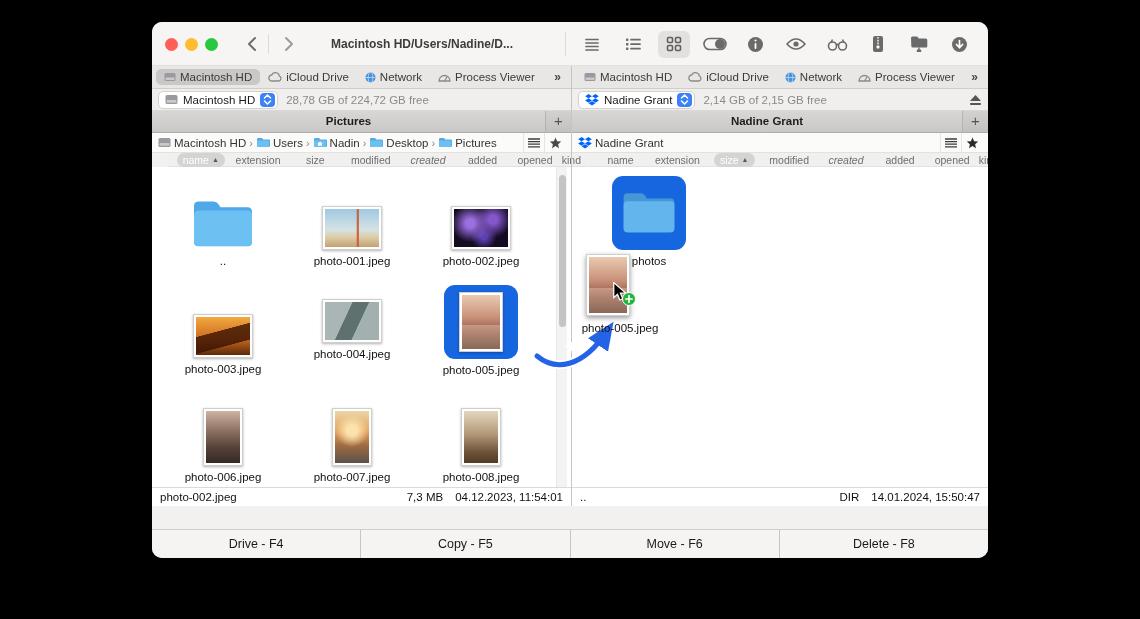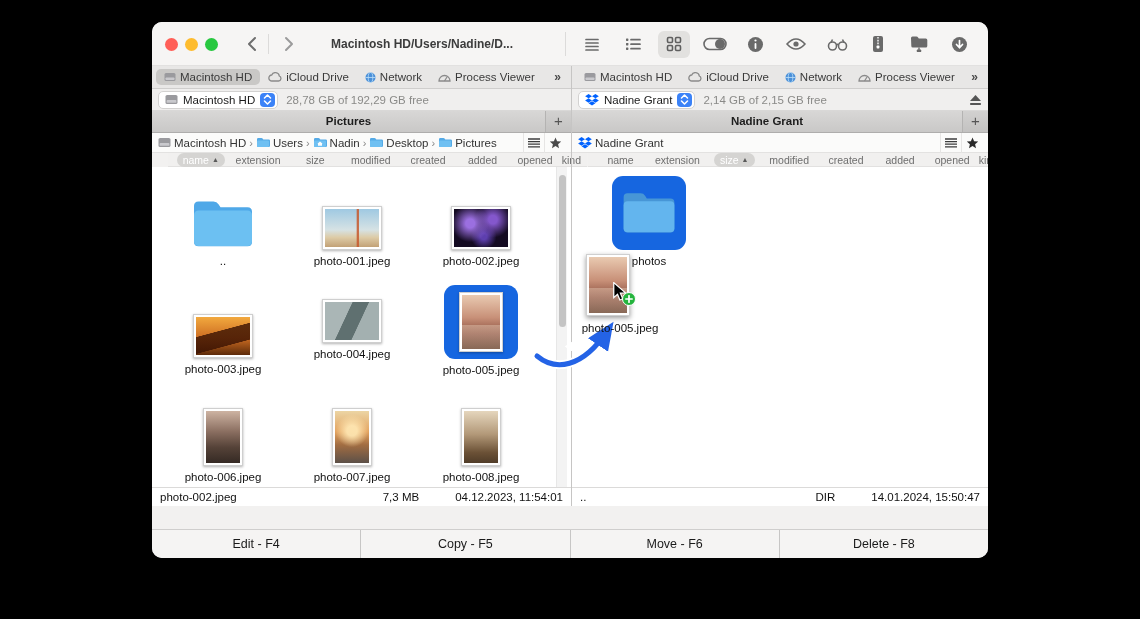--- a/index.html
+++ b/index.html
@@ -45,21 +45,21 @@
   .row-crumb { position:absolute; top:111px; height:20px; background:#fbfbfa; border-bottom:1px solid #e3e2e1; display:flex; align-items:center; padding:0 6px; }
   .row-crumb.l { left:0; width:419px; } .row-crumb.r { left:420px; width:416px; }
   .crumb { display:flex; align-items:center; gap:3px; font-size:11.5px; color:#333; white-space:nowrap; }
   .crumb-sep { color:#888; font-size:11px; margin:0 3px; }
   .crumb-tools { margin-left:auto; display:flex; height:20px; }
   .ct { width:21px; display:flex; align-items:center; justify-content:center; border-left:1px solid #e6e5e4; color:#3c3c3c; }
 
   .row-cols { position:absolute; top:131px; height:14px; background:#f1f0ef; border-bottom:1px solid #e2e1e0; display:flex; align-items:center; padding:0 6px; font-size:10.5px; color:#6e6e6e;margin-left:16px; }
   .row-cols.l { left:0; width:419px; } .row-cols.r { left:420px; width:416px; }
   .col { text-align:center; }
-  .c-name{width:56px;} .c-ext{width:64px;} .c-size{width:56px;} .c-mod{width:60px;} .c-cre{width:60px;} .c-add{width:54px;} .c-ope{width:56px;} .c-kind{flex:1; text-align:center;}
+  .c-name{width:56px;} .c-ext{width:64px;} .c-size{width:56px;} .c-mod{width:60px;} .c-cre{width:60px;font-style:italic;} .c-add{width:54px;} .c-ope{width:56px;} .c-kind{flex:1; text-align:center;}
   .pill { background:#d5d4d2; color:#fff; border-radius:7px; padding:1px 6px; display:inline-flex; align-items:center; gap:3px; font-size:10.5px; }
   .pill .arr { color:#5a5a5a; font-size:7px; }
 
   .filearea { position:absolute; top:145px; height:320px; background:#fff; }
   .filearea.l { left:0; width:419px; } .filearea.r { left:420px; width:416px; overflow:visible; }
 
   
   .grid-item { position:absolute; width:110px; height:104px; display:flex; flex-direction:column; align-items:center; }
   .thumb-zone { height:78px; width:100%; display:flex; align-items:flex-end; justify-content:center; }
   .f-label { margin-top:5px; font-size:11.5px; color:#111; white-space:nowrap; }
@@ -86,21 +86,21 @@
   .drag-label { position:absolute; left:-26px; top:68px; width:120px; text-align:center; font-size:11.5px; color:#111; white-space:nowrap; }
   .badge { position:absolute; left:36px; top:38px; width:14px; height:14px; background:#25b43e; border:1.5px solid #fff; border-radius:50%; display:flex; align-items:center; justify-content:center; z-index:9; }
   .cursor-ic { position:absolute; left:26px; top:28px; z-index:9; }
 
   .arrow-svg { position:absolute; left:370px; top:290px; z-index:7; pointer-events:none; }
 
   
   .row-status { position:absolute; top:465px; height:19px; background:#fff; border-top:1px solid #dbdad9; display:flex; align-items:center; font-size:11.5px; color:#111; padding:0 8px; }
   .row-status.l { left:0; width:419px; } .row-status.r { left:420px; width:416px; }
   .st-name { flex:1; white-space:nowrap; overflow:hidden; }
-  .st-size { margin-right:12px; white-space:nowrap; } .st-date { white-space:nowrap;margin-left:24px; }
+  .st-size { margin-right:12px; white-space:nowrap; } .st-date { white-space:nowrap; }
   .row-cmd { position:absolute; left:0; top:484px; width:836px; height:23px; background:#ecebea; border-top:1px solid #d6d5d4; display:flex; align-items:center; }
   .cmd-path { width:278px; text-align:right; font-size:12.5px; color:#111; white-space:nowrap; }
   .cmd-input-wrap { position:relative; margin-left:7px; width:546px; height:16px; }
   .cmd-input { width:100%; height:16px; border:none; border-radius:8px; background:#fff; font-size:11px; padding:0 22px 0 8px; outline:none; }
   .cmd-dd { position:absolute; right:2px; top:1px; width:16px; height:14px; background:#3d7ef5; border-radius:4.5px; display:flex; align-items:center; justify-content:center; }
   .row-fn { position:absolute; left:0; top:507px; width:836px; height:29px; background:#f5f4f3; border-top:1px solid #cfcecd; display:flex; }
   .fn-btn { flex:1; display:flex; align-items:center; justify-content:center; font-size:12.5px; color:#1a1a1a; border-right:1px solid #c7c6c5; }
   .fn-btn:last-child { border-right:none; }
 </style>
 </head>
@@ -289,21 +289,21 @@
             <rect x="0.5" y="1" width="12" height="9" rx="1.6" fill="#9a9a9e"></rect>
             <rect x="1.6" y="6" width="9.8" height="2.8" rx="0.9" fill="#c9c9cd"></rect>
           </svg>
       <span class="dn">Macintosh HD</span>
       <span class="stepper">
         <svg width="9" height="11" viewBox="0 0 9 11">
               <path d="M1.5 4 L4.5 1 L7.5 4 M1.5 7 L4.5 10 L7.5 7" fill="none" stroke="#fff" stroke-width="1.5" stroke-linecap="round" stroke-linejoin="round"></path>
             </svg>
       </span>
     </div>
-    <span class="free">28,78 GB of 192,29 GB free</span>
+    <span class="free">28,78 GB of 224,72 GB free</span>
   </div>
 
   <div class="row-drive r">
     <div class="drive-btn">
       <svg width="14" height="12" viewBox="0 0 24 21">
             <g fill="#0062ff">
               <path d="M6 0 L0 3.8 L6 7.6 L12 3.8 Z"></path>
               <path d="M18 0 L12 3.8 L18 7.6 L24 3.8 Z"></path>
               <path d="M0 11.4 L6 15.2 L12 11.4 L6 7.6 Z"></path>
               <path d="M12 11.4 L18 15.2 L24 11.4 L18 7.6 Z"></path>
@@ -588,20 +588,20 @@
     <span class="st-date">04.12.2023, 11:54:01</span>
   </div>
   <div class="row-status r">
     <span class="st-name">..</span>
     <span class="st-size">DIR</span>
     <span class="st-date">14.01.2024, 15:50:47</span>
   </div>
 
 
   <div class="row-fn">
-    <div class="fn-btn">Edit - F4</div>
+    <div class="fn-btn">Drive - F4</div>
     <div class="fn-btn">Copy - F5</div>
     <div class="fn-btn">Move - F6</div>
     <div class="fn-btn">Delete - F8</div>
   </div>
 
  </div>
 </div>
 
 </body></html>

